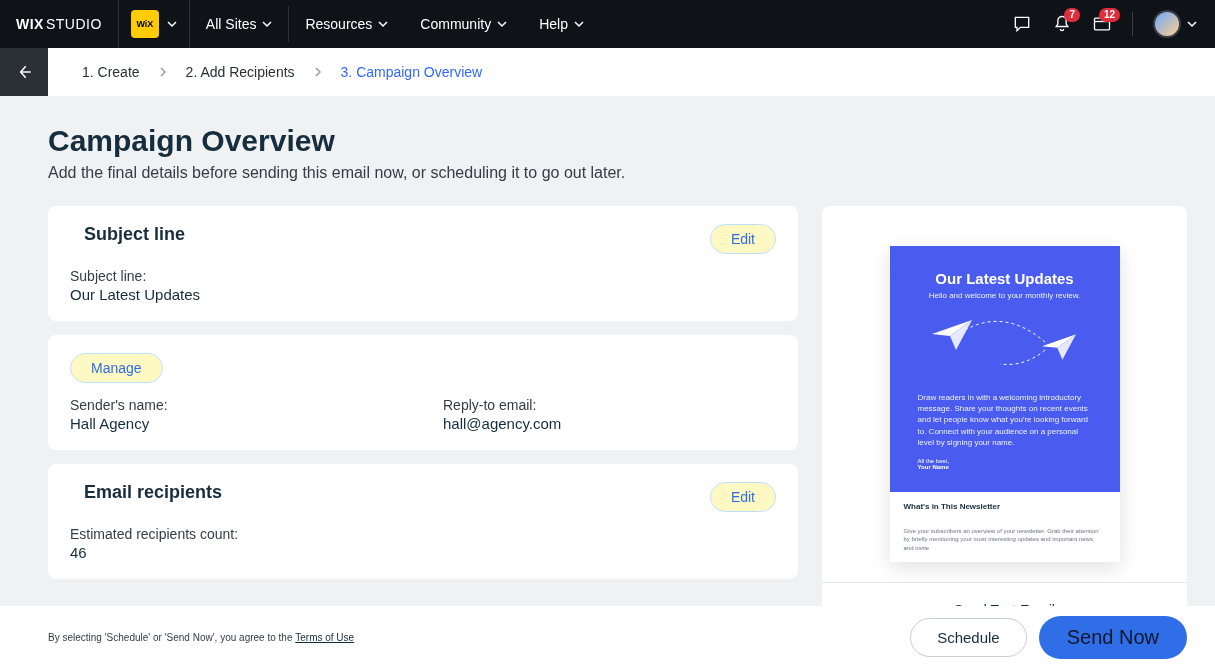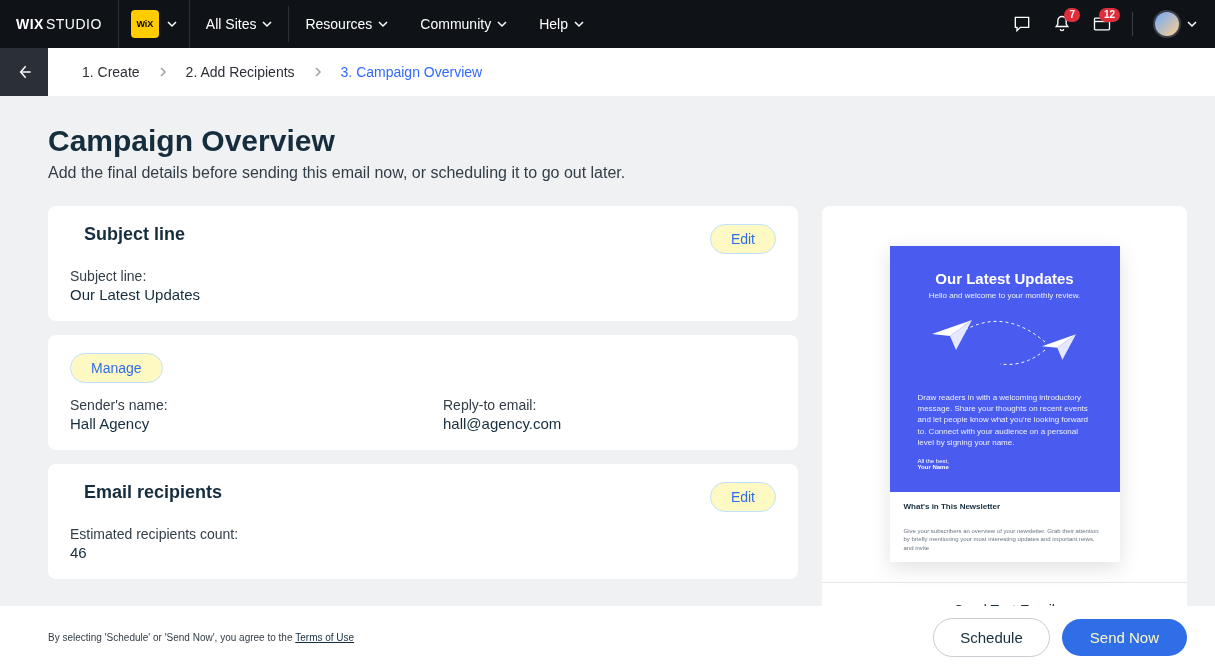--- a/index.html
+++ b/index.html
@@ -67,21 +67,21 @@
 .preview-section p{font-size:6px; color:#6a7480; line-height:1.4;}
 .preview-footer{border-top:1px solid #e6e8eb; text-align:center; padding:18px 0;}
 .preview-footer a{color:#162d3d; font-size:14px; text-decoration:underline; cursor:pointer;}
 
 
 .bottom-bar{position:absolute; bottom:0; left:0; right:0; height:62px; background:#fff; display:flex; align-items:center; justify-content:space-between; padding:0 28px 0 48px; }
 .terms{font-size:10px; color:#333d47;}
 .terms a{color:#162d3d; text-decoration:underline; cursor:pointer; font-weight:500;}
 .bottom-actions{display:flex; gap:12px; align-items:center;}
 .btn-outline{border:1px solid #c8cdd3; background:#fff; color:#162d3d; border-radius:22px; padding:10px 26px; font-size:15px; font-weight:500; cursor:pointer;}
-.btn-primary{border:none; background:#2f6ee6; color:#fef9c3; border-radius:22px; padding:10px 28px; font-size:15px; font-weight:500; cursor:pointer;}
+.btn-primary{border:none; background:#2f6ee6; color:#0f172a; border-radius:22px; padding:10px 28px; font-size:20px; font-weight:500; cursor:pointer;}
 </style>
 </head>
 <body>
 
 <div class="topbar">
   <div class="brand">
     <span>WIX</span>
       <span class="thin">STUDIO</span>
   </div>
   <div class="site-switch">

